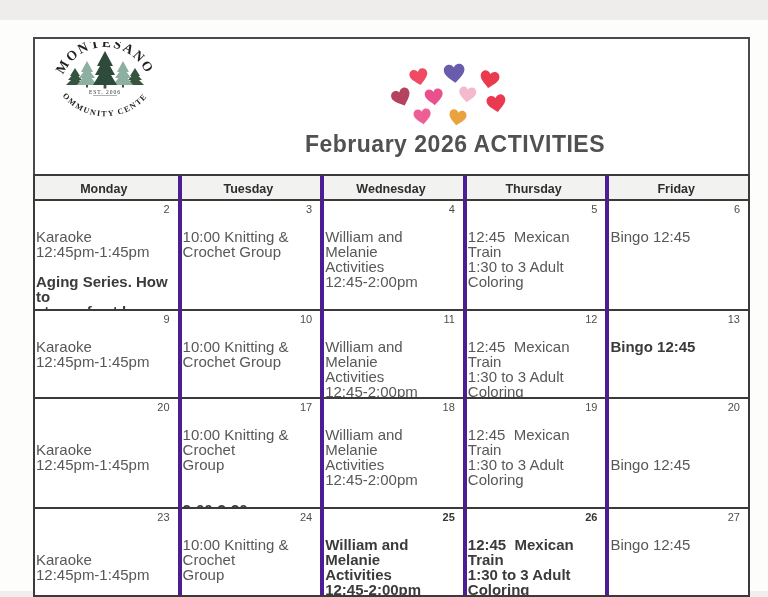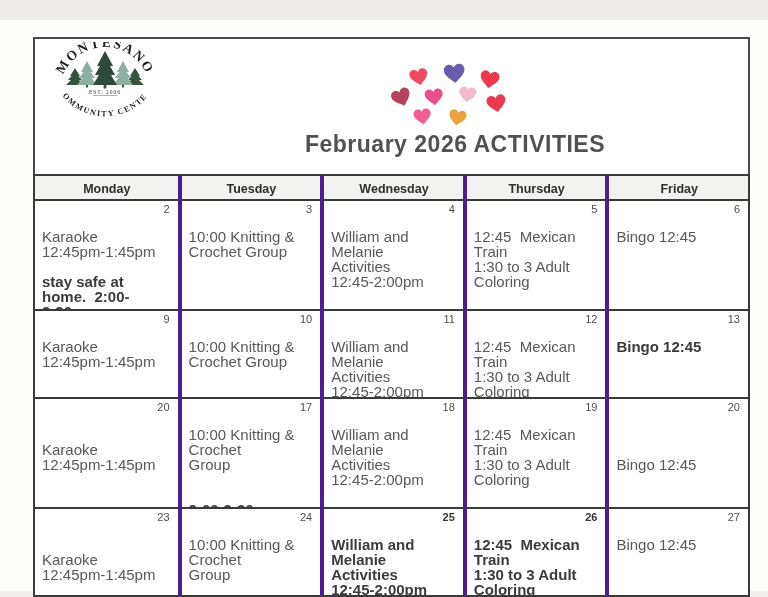--- a/index.html
+++ b/index.html
@@ -44,21 +44,21 @@
   .calendar {
     position: absolute; left: 33px; top: 174px; width: 717px;
     background: #fff; border: 2px solid #3a3a3a;
   }
   .cal-row { display: grid; grid-template-columns: repeat(5, 1fr); }
   .row-h  { height: 23px; }
   .rw0 { height: 110px; }
   .rw1 { height: 88px; }
   .rw2 { height: 110px; }
   .rw3 { height: 88px; }
-  .cal-cell { position: relative; padding: 3px 6px 0 7px; overflow: hidden; }
+  .cal-cell { position: relative; padding: 3px 6px 0 1px; overflow: hidden; }
   .cal-cell:not(:first-child) { border-left: 4px solid #4c1d95; }
   .cal-row:not(:first-child) .cal-cell { border-top: 2px solid #3a3a3a; }
 
   .hcell {
     background: #f2f2f1; display: flex; align-items: center; justify-content: center;
     font-size: 12.5px; font-weight: 600; color: #2e2e2e;
   }
   .daynum { position: absolute; top: 2px; right: 8px; font-size: 11px; color: #4d4d4d; }
   .daynum.b { font-weight: bold; color: #353535; }
   .content { margin-top: 25px; font-size: 15px; line-height: 15px; color: #585858; }
@@ -158,20 +158,21 @@
       <div class="cal-cell hcell">Thursday</div>
       <div class="cal-cell hcell">Friday</div>
     </div>
     <div class="cal-row rw0">
       <div class="cal-cell">
         <span class="daynum">2</span>
         <div class="content">
           <div class="ln">Karaoke</div>
           <div class="ln">12:45pm-1:45pm</div>
           <div class="ln"></div>
+          <div class="ln b">Aging Series. How to</div>
           <div class="ln b">stay safe at home.  2:00-</div>
           <div class="ln b">2:30pm</div>
         </div>
       </div>
       <div class="cal-cell">
         <span class="daynum">3</span>
         <div class="content">
           <div class="ln">10:00 Knitting &amp;</div>
           <div class="ln">Crochet Group</div>
         </div>

